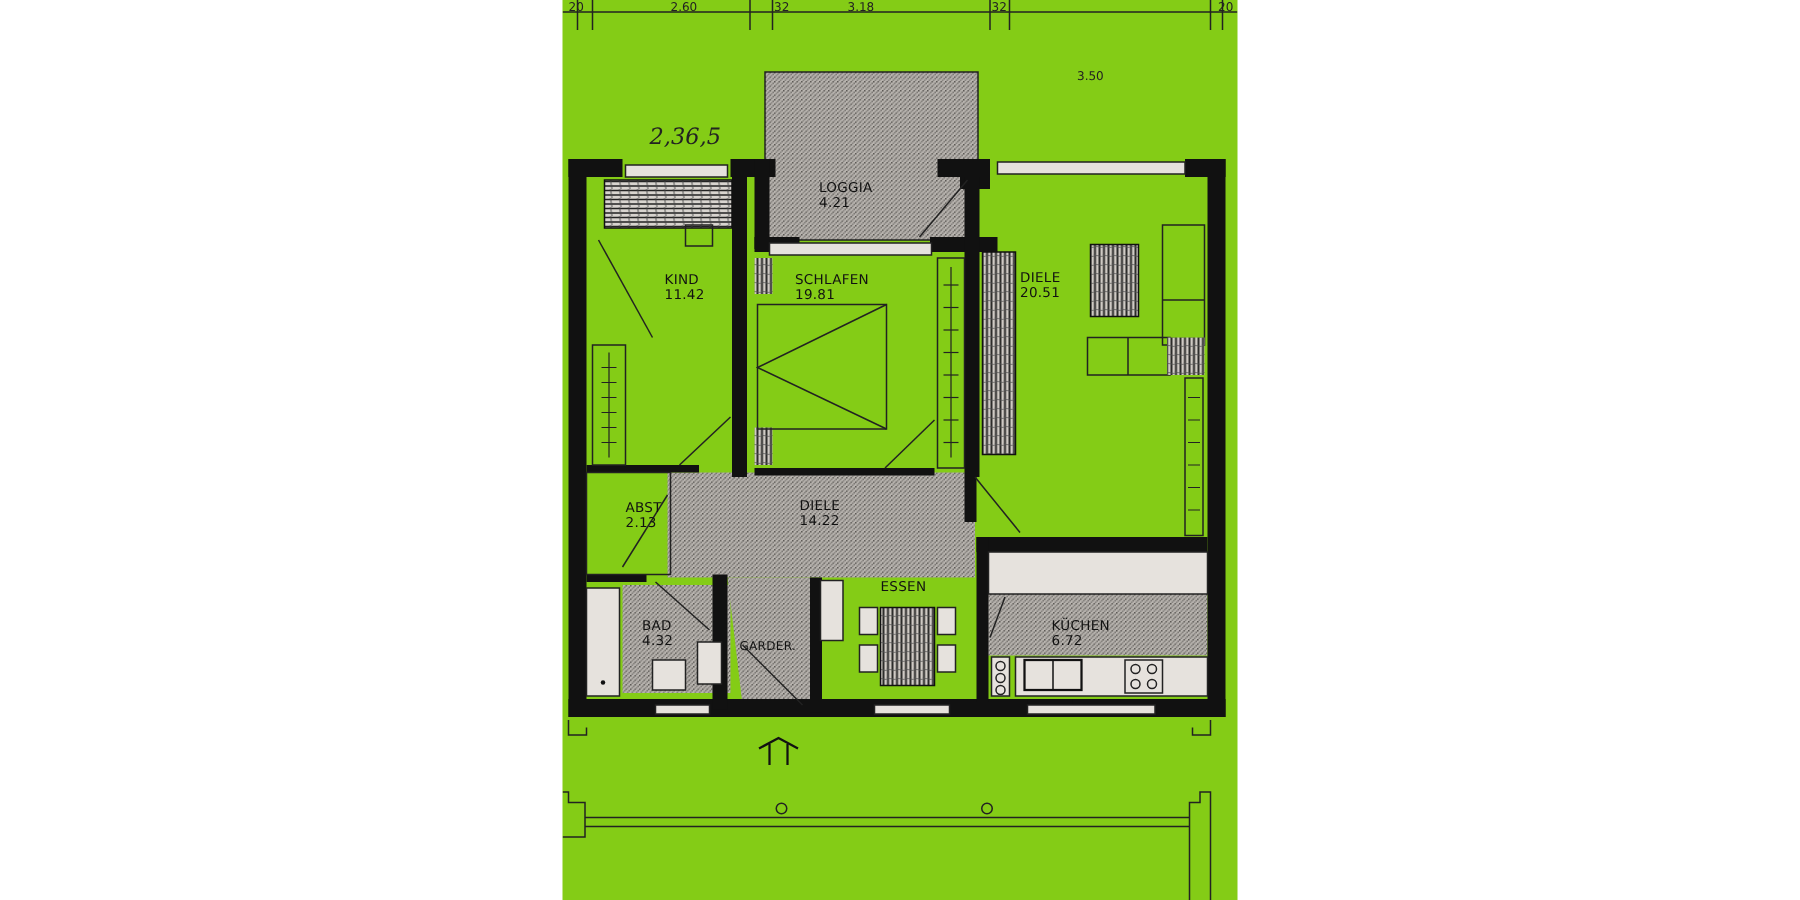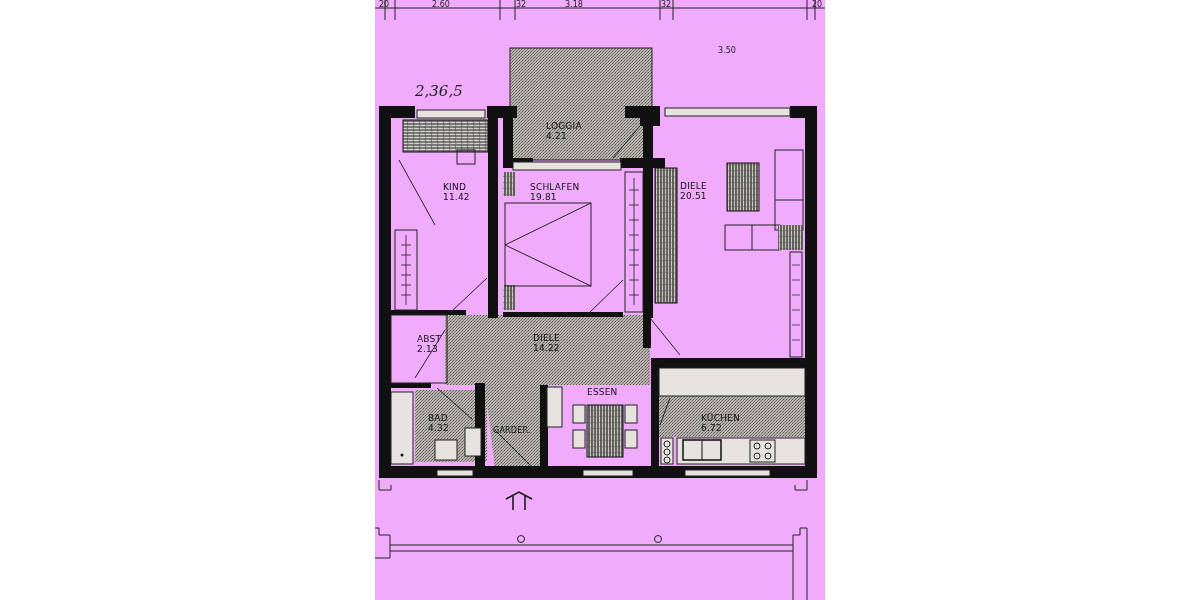--- a/index.html
+++ b/index.html
@@ -1,22 +1,22 @@
 <!DOCTYPE html>
 <html><head>
   <meta charset="utf-8">
   <style>
     html, body { margin: 0; padding: 0; }
     body { width: 1200px; height: 600px; background: #ffffff; position: relative; overflow: hidden; font-family: "DejaVu Sans", sans-serif; }
-    #paper { position: absolute; left: 375px; top: 0; width: 450px; height: 600px; background: #f0abfc; overflow: hidden; }
+    #paper { position: absolute; left: 375px; top: 0; width: 450px; height: 600px; background: #84cc16; overflow: hidden; }
     #plan { position: absolute; left: 0; top: 0; width: 450px; height: 600px; }
     .lbl { position: absolute; font-family: "DejaVu Sans", sans-serif; font-size: 9px; line-height: 10px; color: #111; letter-spacing: 0.2px; white-space: nowrap; }
     .lbl .area { display: block; font-size: 9px; }
     .dim { position: absolute; font-family: "DejaVu Sans", sans-serif; font-size: 8px; color: #222; white-space: nowrap; }
-    .hand { position: absolute; font-family: "DejaVu Serif", serif; font-style: italic; font-size: 15px; color: #222; white-space: nowrap; }
+    .hand { position: absolute; font-family: "DejaVu Serif", serif; font-style: italic; font-size: 15px; color: #222; white-space: nowrap; margin-left: 18px; }
   </style>
 </head>
 <body>
 
 <div id="paper">
   <svg id="plan" viewBox="0 0 450 600" xmlns="http://www.w3.org/2000/svg">
     <defs>
       <pattern id="dots" width="3" height="3" patternUnits="userSpaceOnUse">
         <rect width="3" height="3" fill="#b9b5b0"></rect>
         <rect x="0" y="0" width="1" height="1" fill="#5a5753"></rect>
@@ -200,21 +200,21 @@
       <line x1="15" y1="545" x2="418" y2="545"></line>
       <line x1="15" y1="551" x2="418" y2="551"></line>
       <polyline points="0,528 4,528 4,535 15,535 15,558 0,558"></polyline>
       <polyline points="418,600 418,535 425,535 425,528 432,528 432,600"></polyline>
       <circle cx="146" cy="539" r="3.5"></circle>
       <circle cx="283" cy="539" r="3.5"></circle>
     </g>
   </svg>
 
   <span class="dim" style="left:4px; top:0px;">20</span>
-  <span class="dim" style="left:57px; top:0px;">2.60</span>
+  <span class="dim" style="left:72px; top:0px;">2.60</span>
   <span class="dim" style="left:141px; top:0px;">32</span>
   <span class="dim" style="left:190px; top:0px;">3.18</span>
   <span class="dim" style="left:286px; top:0px;">32</span>
   <span class="dim" style="left:343px; top:0px;margin-top:46px;">3.50</span>
   <span class="dim" style="left:437px; top:0px;">20</span>
 
   <span class="hand" style="left:40px; top:82px;">2,36,5</span>
 
   <div class="lbl" style="left:68px; top:182px;">
     <span>KIND</span>

